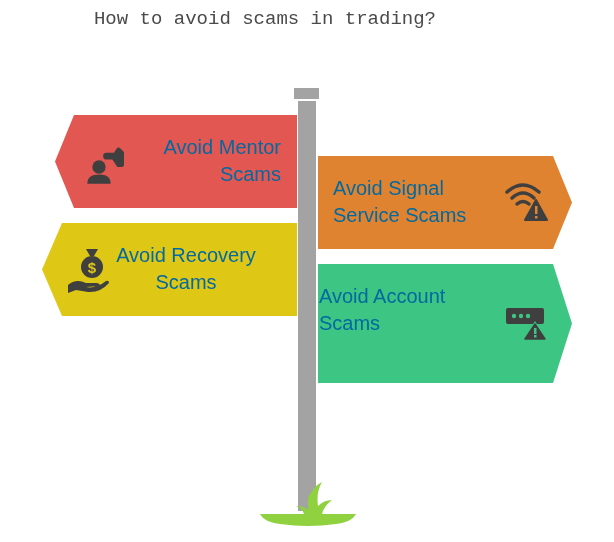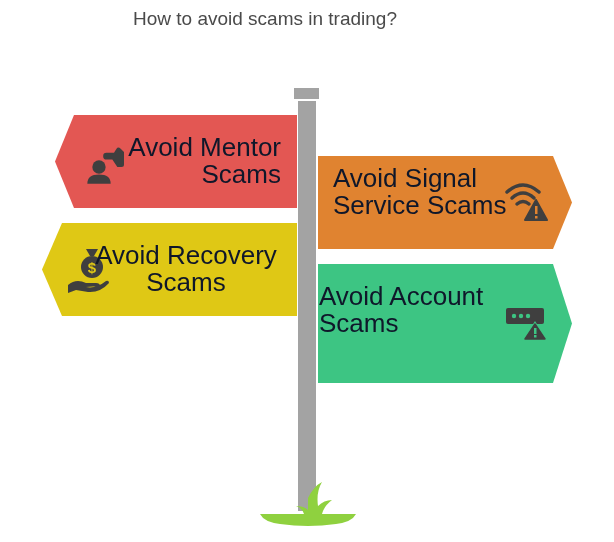--- a/index.html
+++ b/index.html
@@ -1,25 +1,25 @@
 <!DOCTYPE html>
 <html><head>
 <meta charset="utf-8">
 <style>
   html, body { margin: 0; padding: 0; background: #ffffff; }
   body { width: 614px; height: 542px; position: relative; overflow: hidden;
          font-family: "Liberation Sans", "DejaVu Sans", sans-serif; }
   .title { position: absolute; left: 0; top: 8px; width: 530px; text-align: center;
-           font-size: 19px; color: #4a4a4a; }
+           font-size: 19px; color: #4a4a4a; font-family: Liberation Mono, monospace; }
   .post-cap { position: absolute; left: 294px; top: 88px; width: 25px; height: 11px; background: #a3a3a3; }
   .post { position: absolute; left: 298px; top: 101px; width: 18px; height: 410px; background: #a3a3a3; }
   .ground { position: absolute; left: 256px; top: 478px; width: 104px; height: 50px; }
   .sign { position: absolute; }
   .sign svg.shape { position: absolute; left: 0; top: 0; }
-  .sign .label { position: absolute; color: #0f172a; font-size: 26px; line-height: 27px; }
+  .sign .label { position: absolute; color: #0369a1; font-size: 20px; line-height: 27px; }
   .sign .icon { position: absolute; }
   .right-align { text-align: right; }
 </style>
 </head>
 <body>
 
 <div class="title">How to avoid scams in trading?</div>
 
 <div class="post-cap"></div>
 <div class="post"></div>
@@ -38,21 +38,21 @@
   <div class="label right-align" style="right:16px; top:19px; width:180px;">
     <div>Avoid Mentor</div>
     <div>Scams</div>
   </div>
 </div>
 
 <div class="sign" style="left:318px; top:156px; width:254px; height:93px;">
   <svg class="shape" width="254" height="93">
     <polygon points="0,0 235,0 254,46.5 235,93 0,93" fill="#e08330"></polygon>
   </svg>
-  <div class="label" style="left:15px; top:9px; width:190px;">
+  <div class="label" style="left:15px; top:19px; width:190px;">
     <div>Avoid Signal</div>
     <div>Service Scams</div>
   </div>
   <div class="icon" style="left:185px; top:22px;">
     <svg width="46" height="46" viewBox="0 0 46 46">
       <path d="M4 14 Q20 0 36 14" stroke="#3f3f3f" stroke-width="3.5" fill="none" stroke-linecap="round"></path>
       <path d="M9 20 Q20 10 31 20" stroke="#3f3f3f" stroke-width="3.5" fill="none" stroke-linecap="round"></path>
       <path d="M14 26 Q20 21 26 26" stroke="#3f3f3f" stroke-width="3.5" fill="none" stroke-linecap="round"></path>
       <path d="M33 22 L44 42 L22 42 Z" fill="#3f3f3f" stroke="#3f3f3f" stroke-width="2" stroke-linejoin="round"></path>
       <rect x="32" y="28" width="2.5" height="8" fill="#e08330"></rect>

